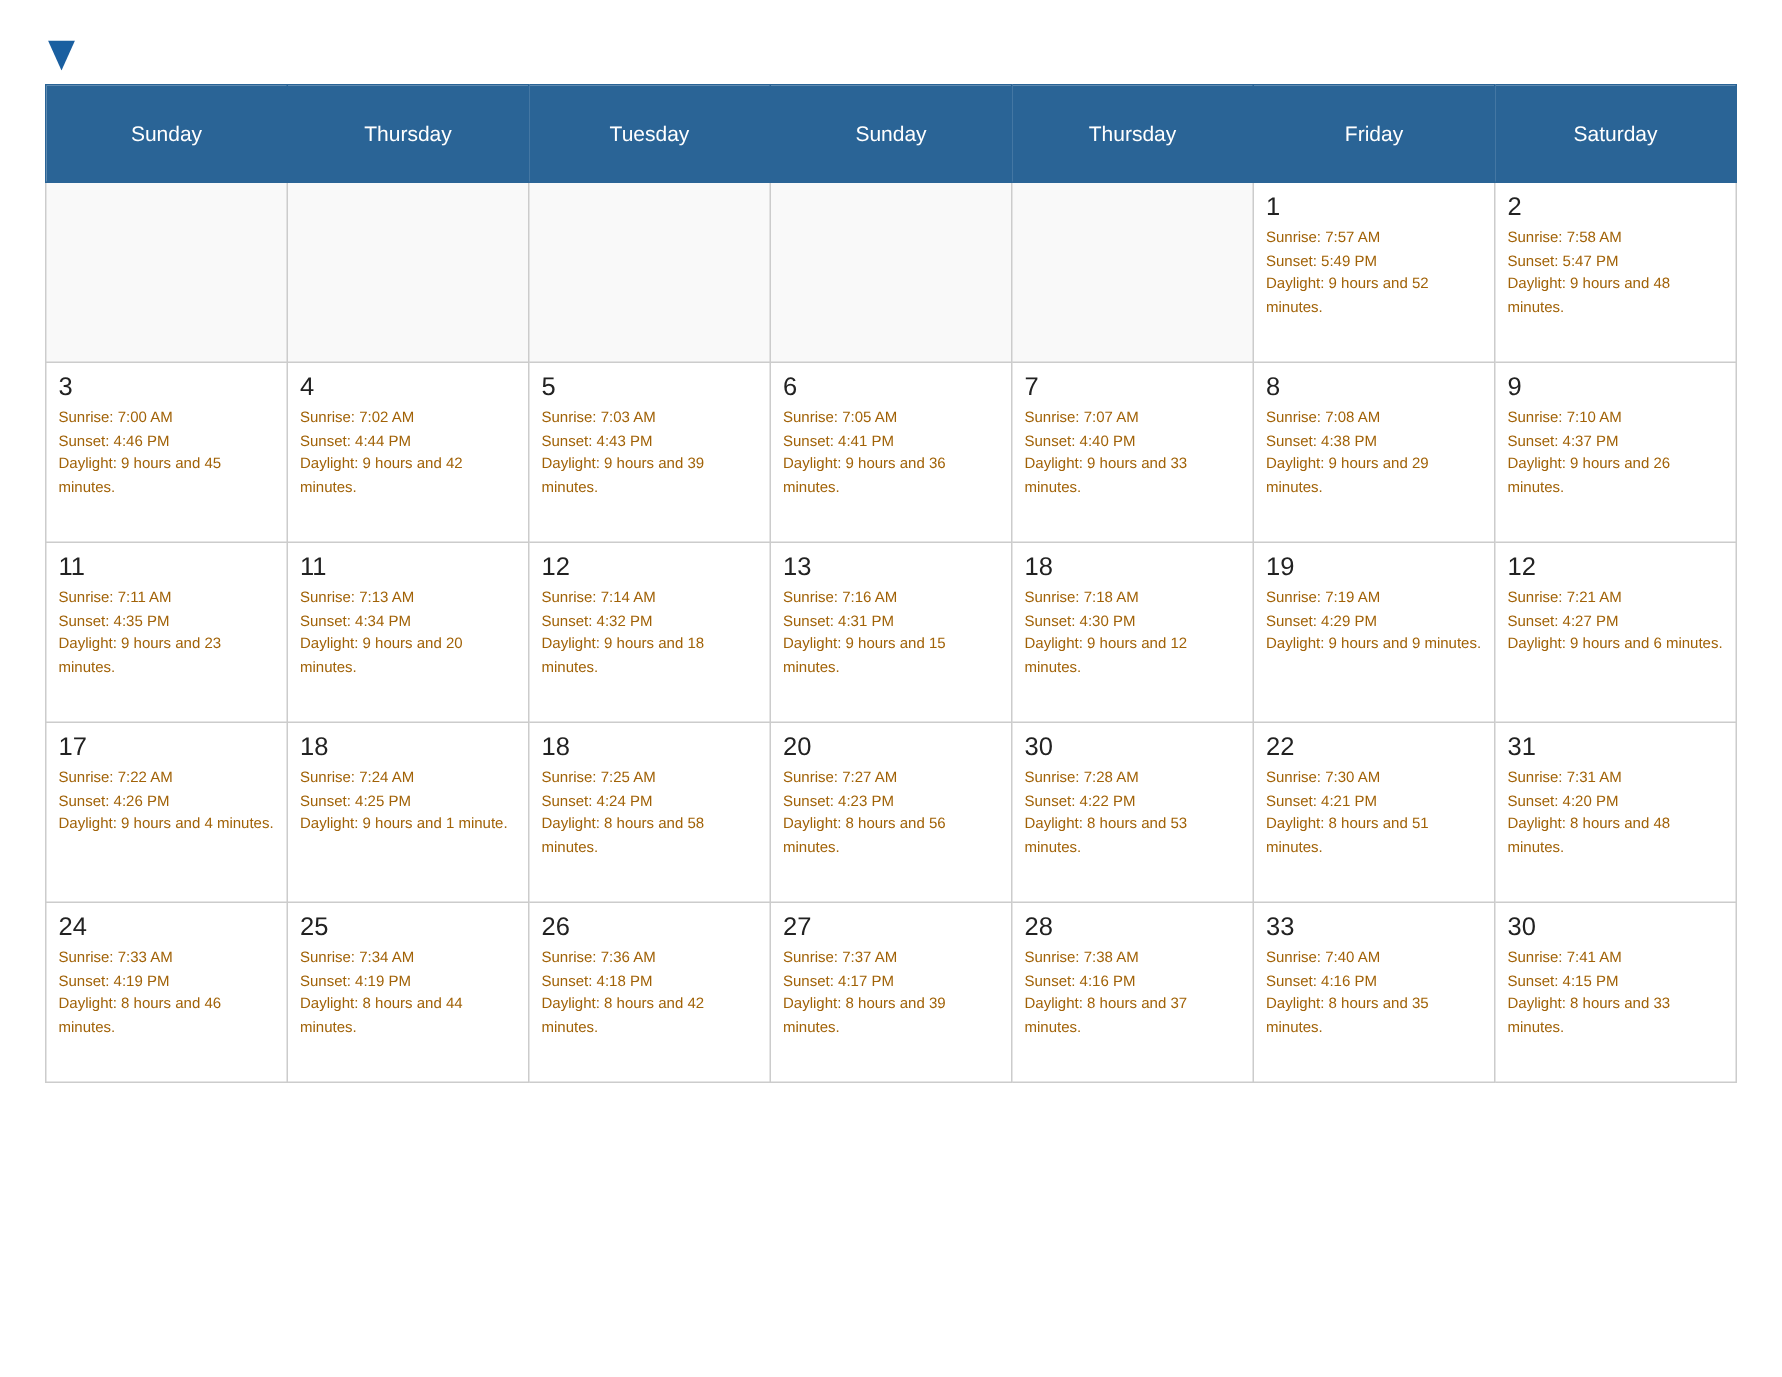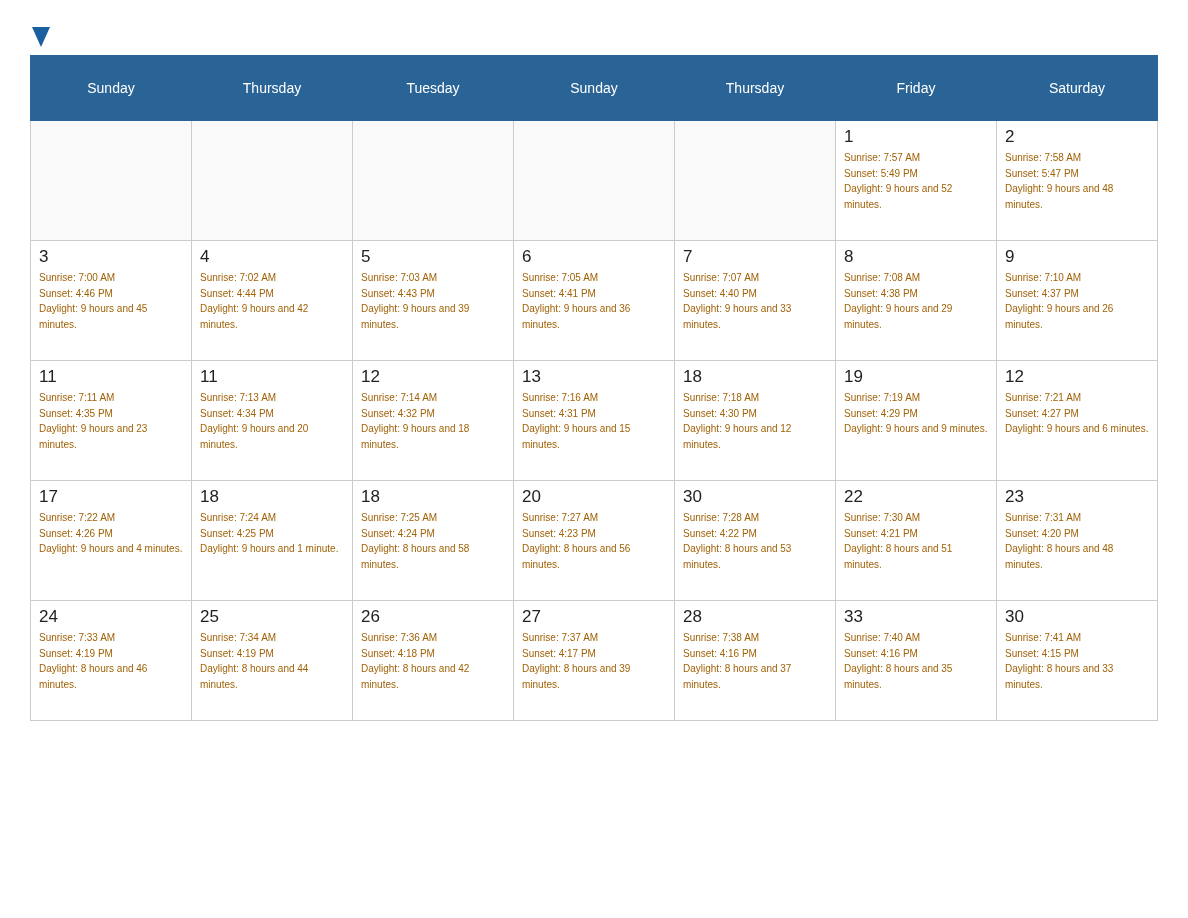--- a/index.html
+++ b/index.html
@@ -218,21 +218,21 @@
         </td>
         <td>
           <div class="day-number">30</div>
           <div class="day-info">Sunrise: 7:28 AM<br>Sunset: 4:22 PM<br>Daylight: 8 hours and 53 minutes.</div>
         </td>
         <td>
           <div class="day-number">22</div>
           <div class="day-info">Sunrise: 7:30 AM<br>Sunset: 4:21 PM<br>Daylight: 8 hours and 51 minutes.</div>
         </td>
         <td>
-          <div class="day-number">23</div>
+          <div class="day-number">31</div>
           <div class="day-info">Sunrise: 7:31 AM<br>Sunset: 4:20 PM<br>Daylight: 8 hours and 48 minutes.</div>
         </td>
       </tr>
       <tr class="row-border-top">
         <td>
           <div class="day-number">24</div>
           <div class="day-info">Sunrise: 7:33 AM<br>Sunset: 4:19 PM<br>Daylight: 8 hours and 46 minutes.</div>
         </td>
         <td>
           <div class="day-number">25</div>

